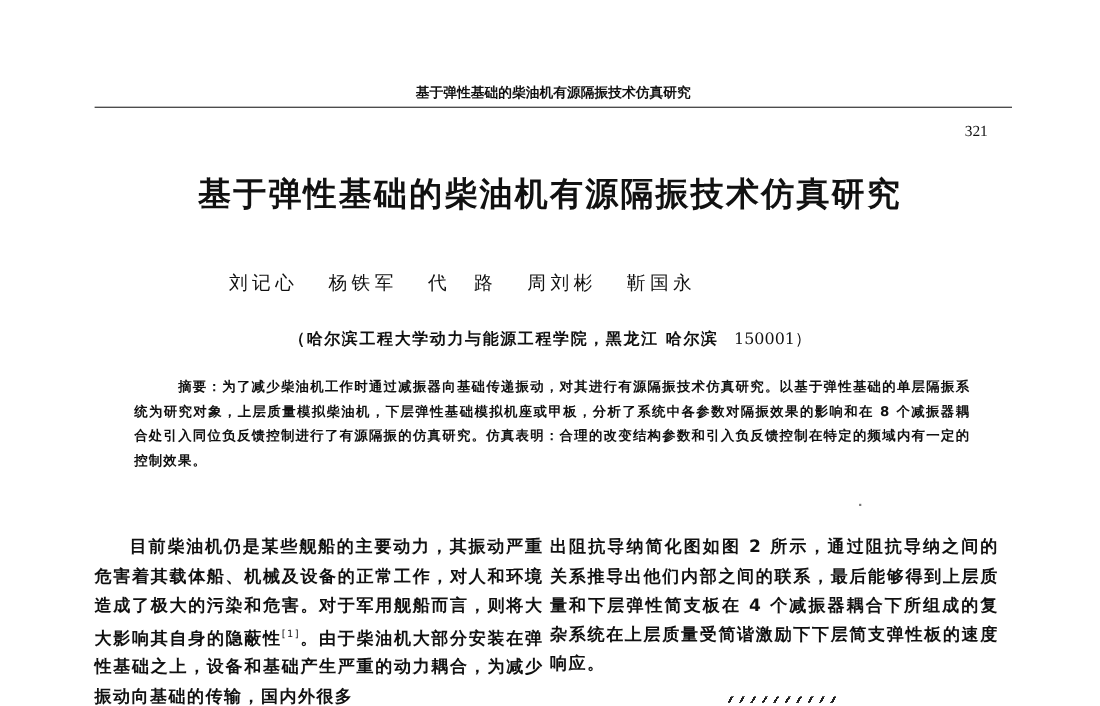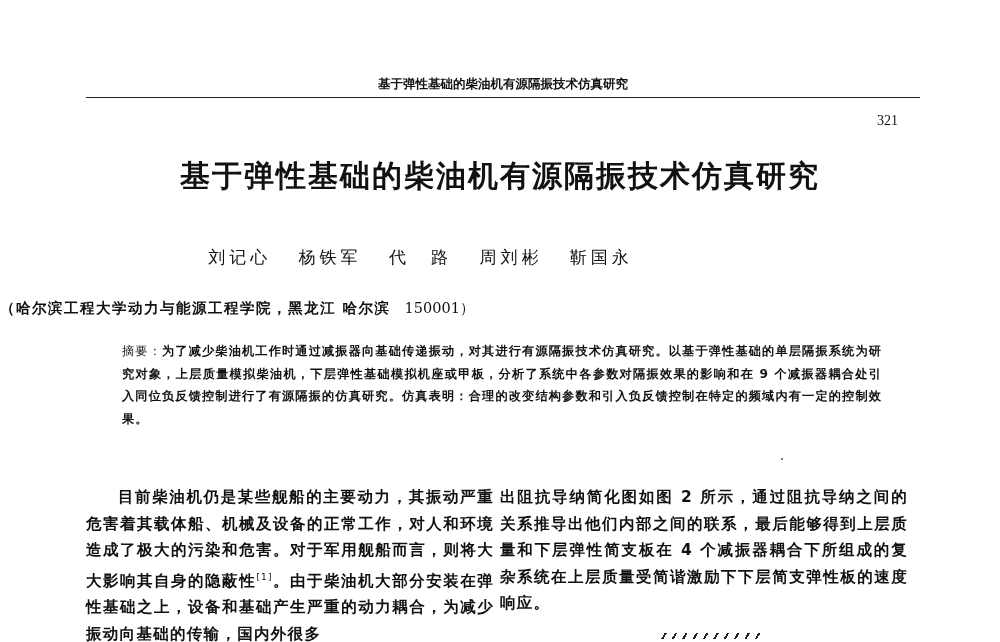--- a/index.html
+++ b/index.html
@@ -73,21 +73,21 @@
     .authors span {
       display: inline-block;
       margin: 0 11px;
       letter-spacing: 4px;
     }
     .affiliation {
       position: absolute;
       left: 0;
       width: 1000px;
       top: 299px;
-      text-align: left;
+      text-align: center;
       font-size: 14.5px;
       font-weight: bold;
       letter-spacing: 1.5px;
     }
     .affiliation .zip {
       font-weight: normal;
       letter-spacing: 0;
       margin-left: 14px;
     }
     .abstract {
@@ -96,21 +96,22 @@
       top: 340px;
       width: 760px;
       font-family: "DejaVu Sans", sans-serif;
       font-size: 12.2px;
       line-height: 22.5px;
       font-weight: bold;
       letter-spacing: 1.05px;
       text-align: justify;
     }
     .abstract .label {
-      font-weight: normal;
+      font-weight: bold;
+      margin-left: 40px;
     }
     .abstract .keywords-line {
       display: block;
     }
     .abstract .kw-sep {
       margin: 0 2px;
     }
     .column {
       position: absolute;
       top: 484px;
@@ -181,21 +182,21 @@
   <span>代　路</span>
   <span>周刘彬</span>
   <span>靳国永</span>
 </div>
 
 <div class="affiliation">
   <span>（哈尔滨工程大学动力与能源工程学院，黑龙江 哈尔滨</span><span class="zip">150001）</span>
 </div>
 
 <div class="abstract">
-  <span class="label">摘要：</span><span>为了减少柴油机工作时通过减振器向基础传递振动，对其进行有源隔振技术仿真研究。以基于弹性基础的单层隔振系统为研究对象，上层质量模拟柴油机，下层弹性基础模拟机座或甲板，分析了系统中各参数对隔振效果的影响和在 9 个减振器耦合处引入同位负反馈控制进行了有源隔振的仿真研究。仿真表明：合理的改变结构参数和引入负反馈控制在特定的频域内有一定的控制效果。</span>
+  <span class="label">摘要：</span><span>为了减少柴油机工作时通过减振器向基础传递振动，对其进行有源隔振技术仿真研究。以基于弹性基础的单层隔振系统为研究对象，上层质量模拟柴油机，下层弹性基础模拟机座或甲板，分析了系统中各参数对隔振效果的影响和在 8 个减振器耦合处引入同位负反馈控制进行了有源隔振的仿真研究。仿真表明：合理的改变结构参数和引入负反馈控制在特定的频域内有一定的控制效果。</span>
 </div>
 
 <div class="column col-left">
   <p><span>目前柴油机仍是某些舰船的主要动力，其振动严重危害着其载体船、机械及设备的正常工作，对人和环境造成了极大的污染和危害。对于军用舰船而言，则将大大影响其自身的隐蔽性</span><span class="cite">[1]</span><span>。由于柴油机大部分安装在弹性基础之上，设备和基础产生严重的动力耦合，为减少振动向基础的传输，国内外很多</span></p>
 </div>
 
 <div class="column col-right">
   <p>出阻抗导纳简化图如图 2 所示，通过阻抗导纳之间的关系推导出他们内部之间的联系，最后能够得到上层质量和下层弹性简支板在 4 个减振器耦合下所组成的复杂系统在上层质量受简谐激励下下层简支弹性板的速度响应。</p>
 </div>
 

